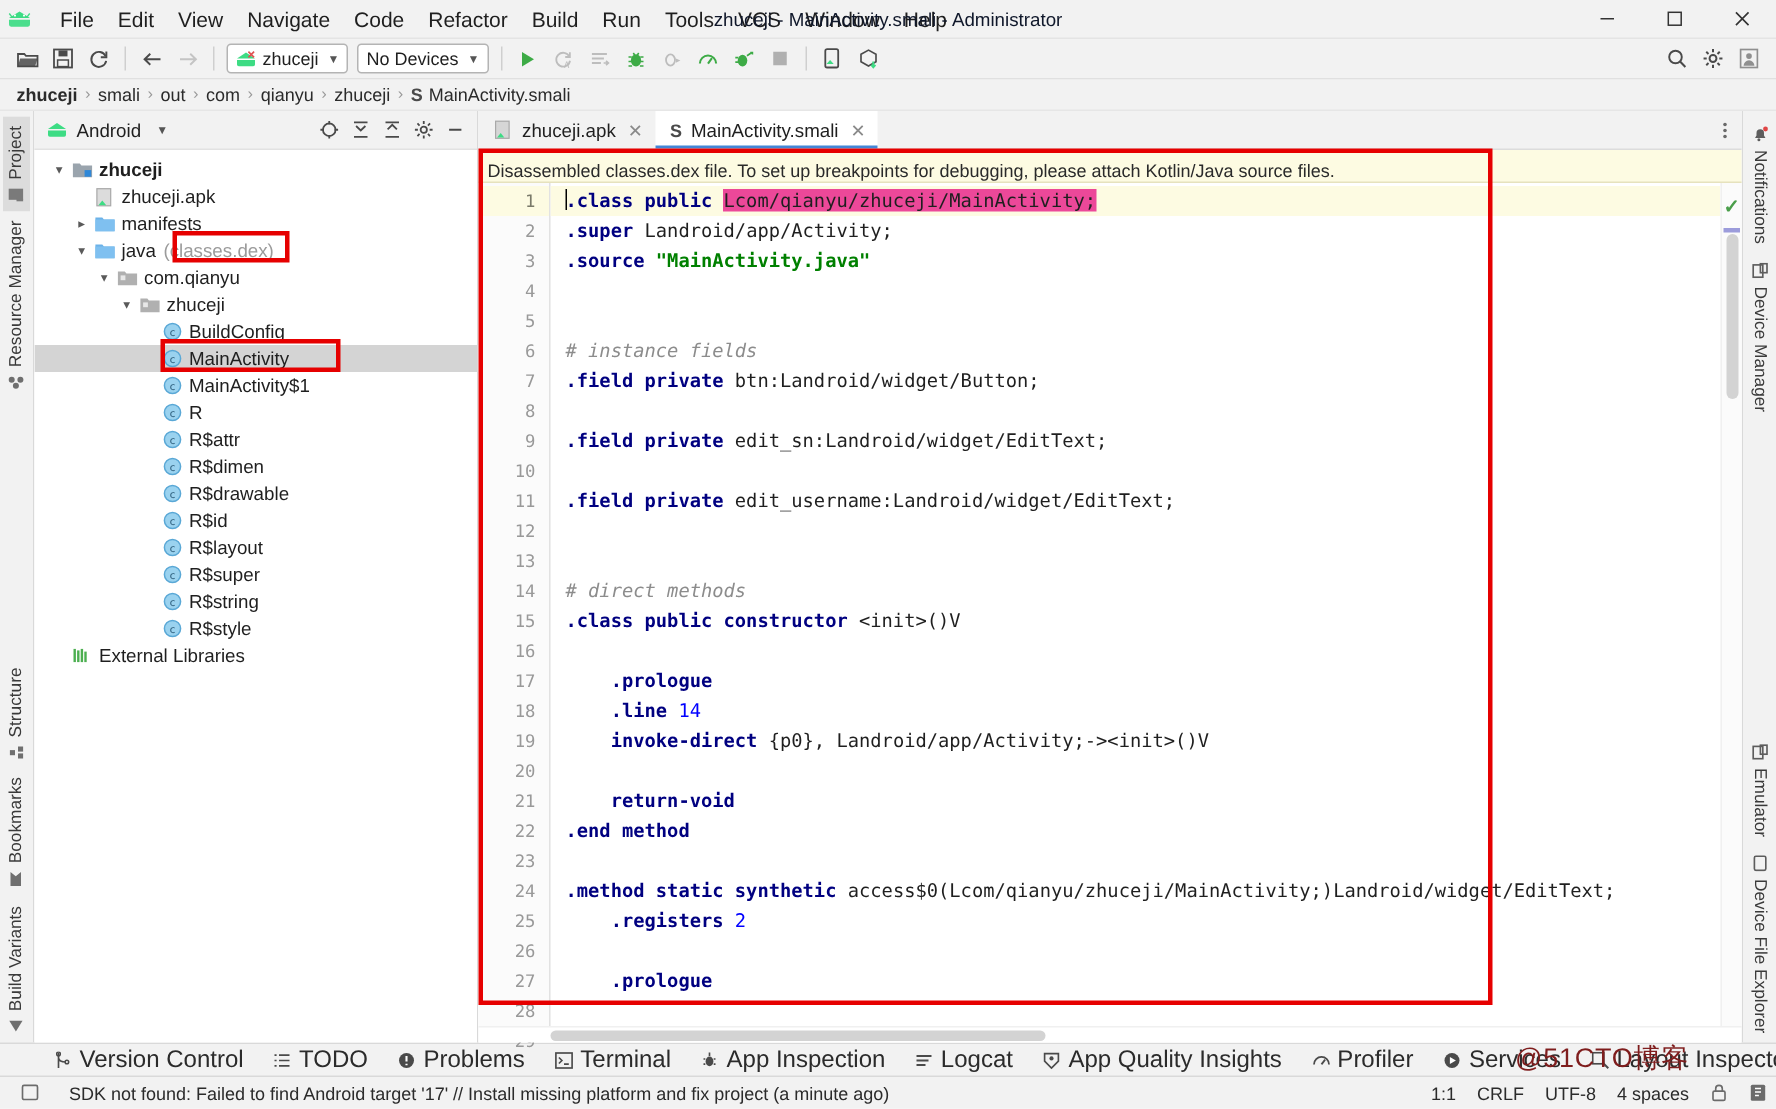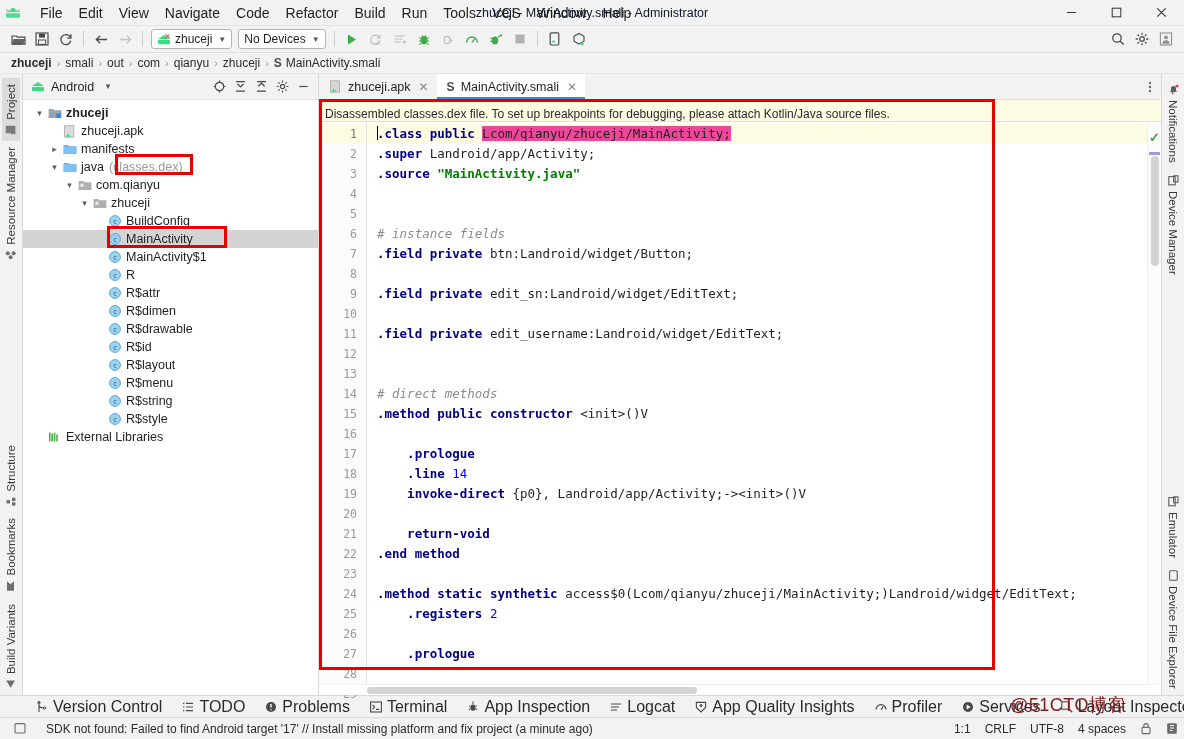--- a/index.html
+++ b/index.html
@@ -659,21 +659,21 @@
               <span class="tlabel">R$layout</span>
             </div>
             <div class="tnode" style="padding-left: 70px;">
               <span class="twist"></span>
               <span class="ticon">
                 <svg width="14" height="14" viewBox="0 0 14 14">
                   <circle cx="7" cy="7" r="5.4" fill="#9ad2ef" stroke="#5aa8d6" stroke-width="1"></circle>
                   <text x="7" y="10" font-size="7" text-anchor="middle" fill="#2a5a78" font-family="monospace">c</text>
                 </svg>
               </span>
-              <span class="tlabel">R$menu</span>
+              <span class="tlabel">R$super</span>
             </div>
             <div class="tnode" style="padding-left: 70px;">
               <span class="twist"></span>
               <span class="ticon">
                 <svg width="14" height="14" viewBox="0 0 14 14">
                   <circle cx="7" cy="7" r="5.4" fill="#9ad2ef" stroke="#5aa8d6" stroke-width="1"></circle>
                   <text x="7" y="10" font-size="7" text-anchor="middle" fill="#2a5a78" font-family="monospace">c</text>
                 </svg>
               </span>
               <span class="tlabel">R$string</span>
@@ -777,21 +777,21 @@
               <div class="cline"></div>
               <div class="cline"><span class="cmt"># instance fields</span></div>
               <div class="cline"><span class="kw">.field private </span><span class="id">btn:Landroid/widget/Button;</span></div>
               <div class="cline"></div>
               <div class="cline"><span class="kw">.field private </span><span class="id">edit_sn:Landroid/widget/EditText;</span></div>
               <div class="cline"></div>
               <div class="cline"><span class="kw">.field private </span><span class="id">edit_username:Landroid/widget/EditText;</span></div>
               <div class="cline"></div>
               <div class="cline"></div>
               <div class="cline"><span class="cmt"># direct methods</span></div>
-              <div class="cline"><span class="kw">.method public constructor </span><span class="id">&lt;init&gt;()V</span></div>
+              <div class="cline"><span class="kw">.class public constructor </span><span class="id">&lt;init&gt;()V</span></div>
               <div class="cline"></div>
               <div class="cline"><span class="kw">    .prologue</span></div>
               <div class="cline"><span class="kw">    .line </span><span class="num">14</span></div>
               <div class="cline"><span class="kw">    invoke-direct </span><span class="id">{p0}, Landroid/app/Activity;-&gt;&lt;init&gt;()V</span></div>
               <div class="cline"></div>
               <div class="cline"><span class="kw">    return-void</span></div>
               <div class="cline"><span class="kw">.end method</span></div>
               <div class="cline"></div>
               <div class="cline"><span class="kw">.method static synthetic </span><span class="id">access$0(Lcom/qianyu/zhuceji/MainActivity;)Landroid/widget/EditText;</span></div>
               <div class="cline"><span class="kw">    .registers </span><span class="num">2</span></div>

